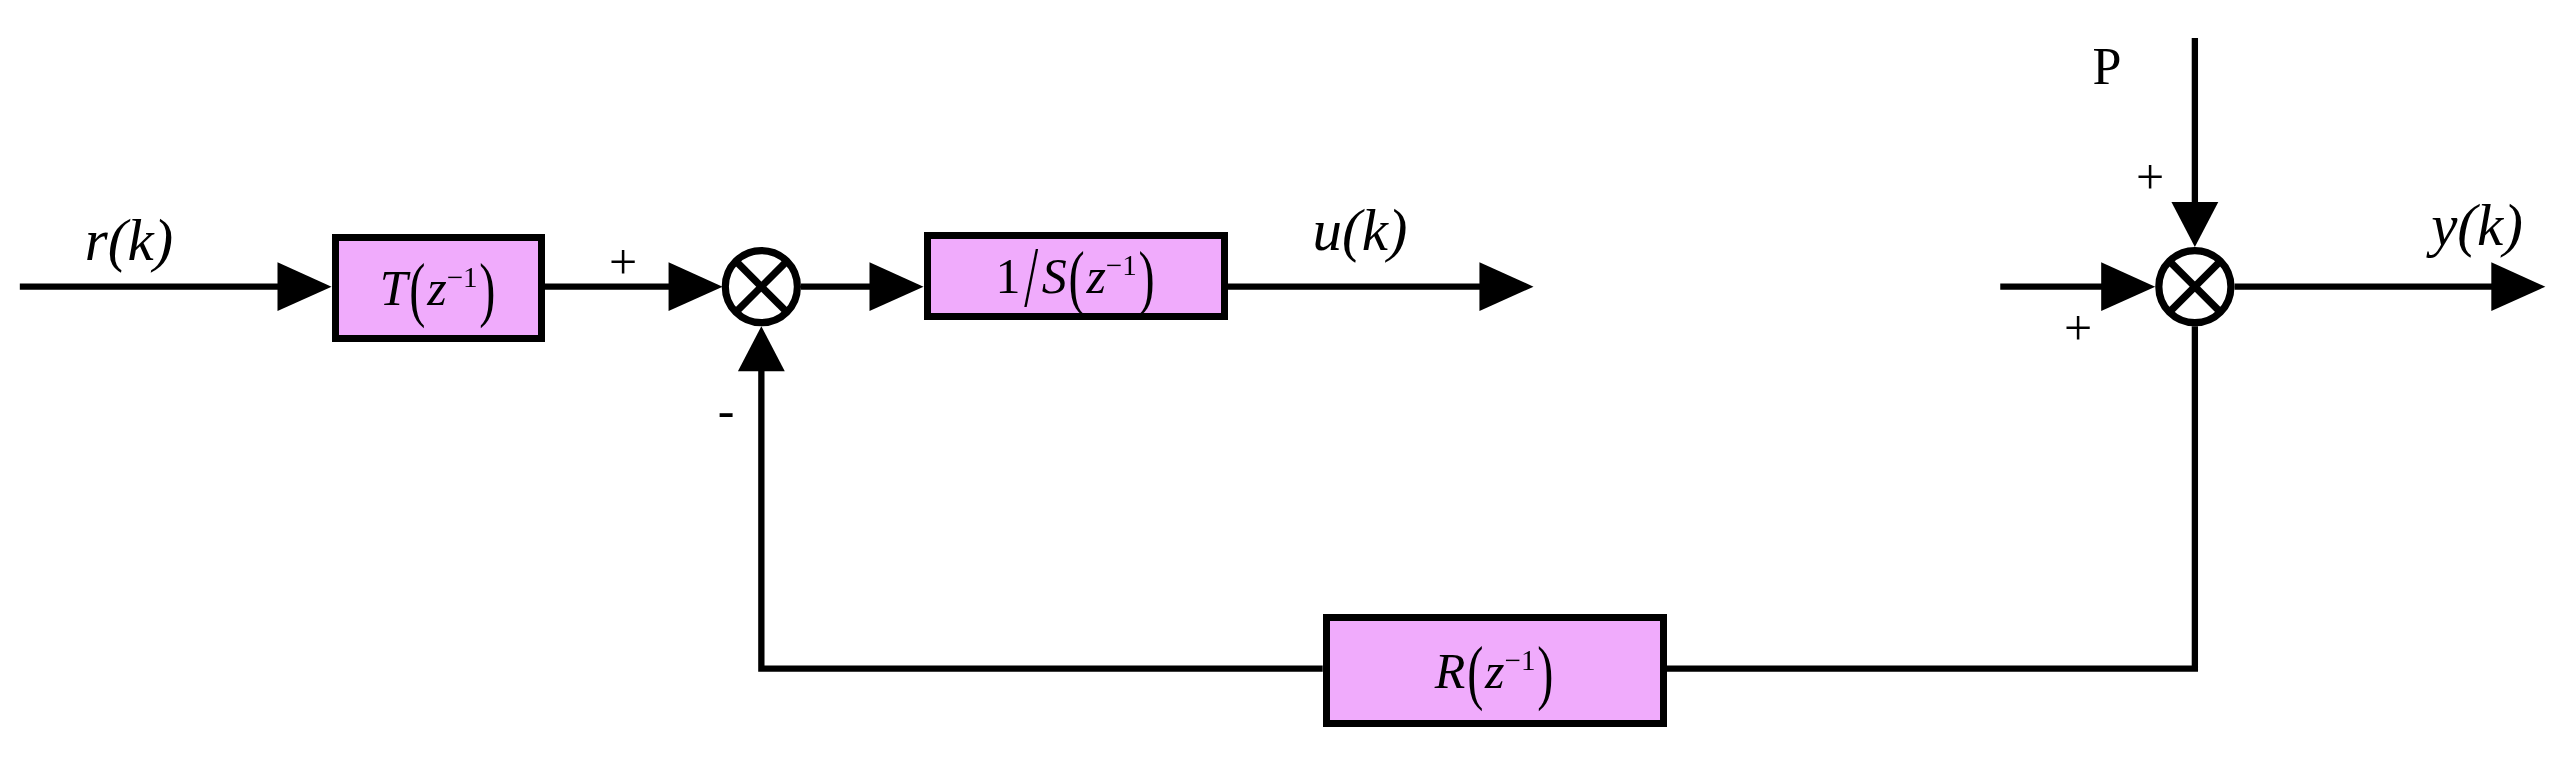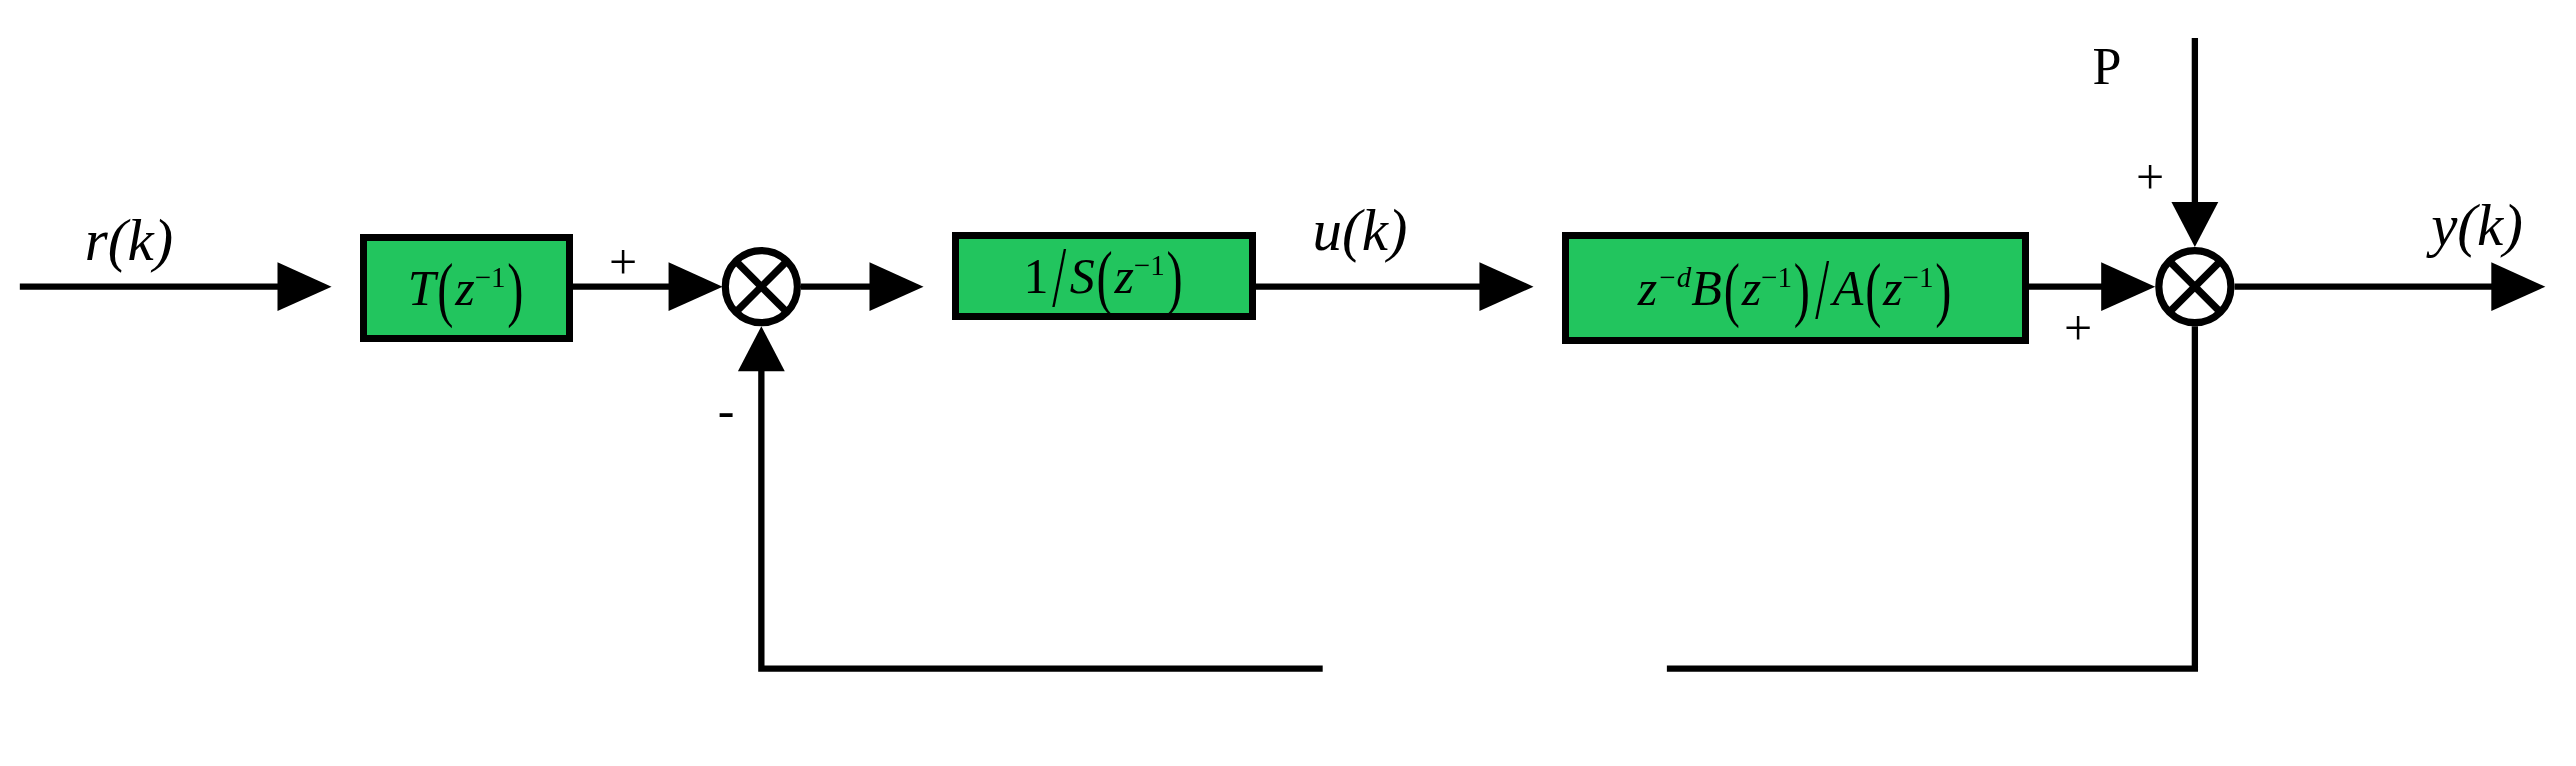--- a/index.html
+++ b/index.html
@@ -10,25 +10,24 @@
     background:#ffffff;
     font-family:"Liberation Serif", serif;
     color:#000;
     overflow:hidden;
   }
   svg.wires { position:absolute; left:0; top:0; width:2576px; height:767px; }
   .block {
     position:absolute;
     box-sizing:border-box;
     border:7.2px solid #000000;
-    background:#22c55e;
+    background:#f0abfc;
     display:flex; align-items:center; justify-content:center;
     font-size:50px;
     white-space:nowrap;
-    margin-left:28px;
   }
   .block .it { font-style:italic; }
   .canvas sup {
     font-size:58%;
     line-height:0;
     vertical-align:baseline;
     position:relative;
     top:-0.62em;
   }
   .paren {
@@ -103,24 +102,24 @@
   </svg>
 
   <div class="block" style="left:332px; top:234px; width:213px; height:108px;">
     <span><span class="it">T</span><span class="paren">(</span><span class="it">z</span><sup>−1</sup><span class="paren">)</span></span>
   </div>
 
   <div class="block" style="left:924px; top:232px; width:304px; height:88px;">
     <span><span>1</span><span class="slash">/</span><span class="it">S</span><span class="paren">(</span><span class="it">z</span><sup>−1</sup><span class="paren">)</span></span>
   </div>
 
-  <div class="block" style="left:1534px; top:232px; width:467px; height:112px;">
-    <span><span class="it">z</span><sup class="it">−d</sup><span class="it">B</span><span class="paren">(</span><span class="it">z</span><sup>−1</sup><span class="paren">)</span><span class="slash">/</span><span class="it">A</span><span class="paren">(</span><span class="it">z</span><sup>−1</sup><span class="paren">)</span></span>
+
+  <div class="block" style="left:1323px; top:614px; width:344px; height:113px;">
+    <span><span class="it">R</span><span class="paren">(</span><span class="it">z</span><sup>−1</sup><span class="paren">)</span></span>
   </div>
-
 
   <div class="sig" style="left:129px; top:240px;">r(k)</div>
 
   <div class="sig" style="left:1360px; top:230px;">u(k)</div>
 
   <div class="sig" style="left:2443px; top:225px;margin-left:34px;">y(k)</div>
 
   <div class="sig upright" style="left:2107px; top:66px; font-size:52px;">P</div>
 
   <div class="sign" style="left:623px; top:262px;">+</div>

